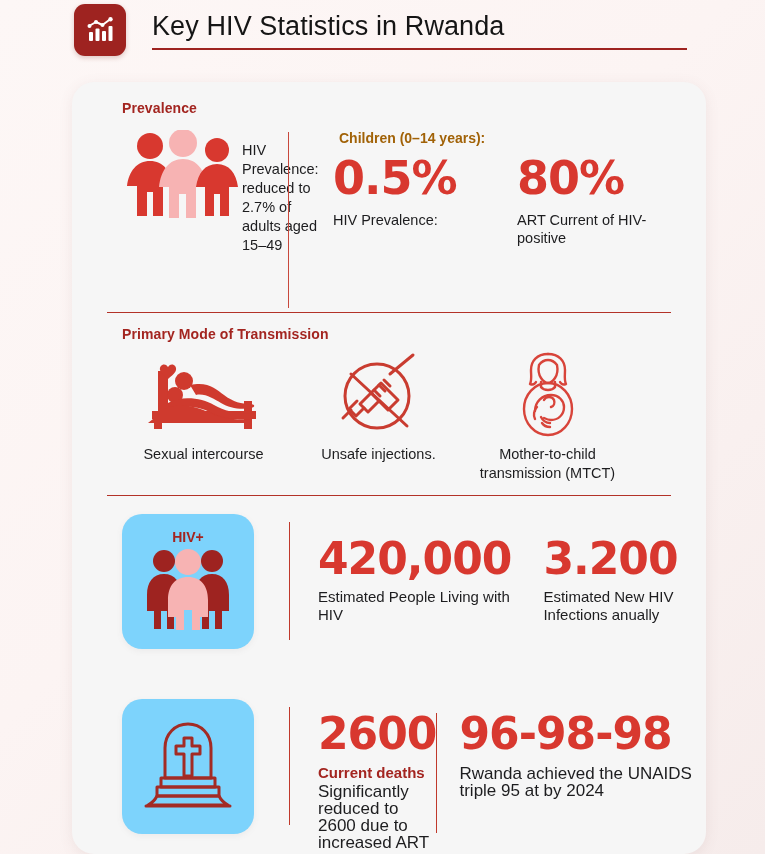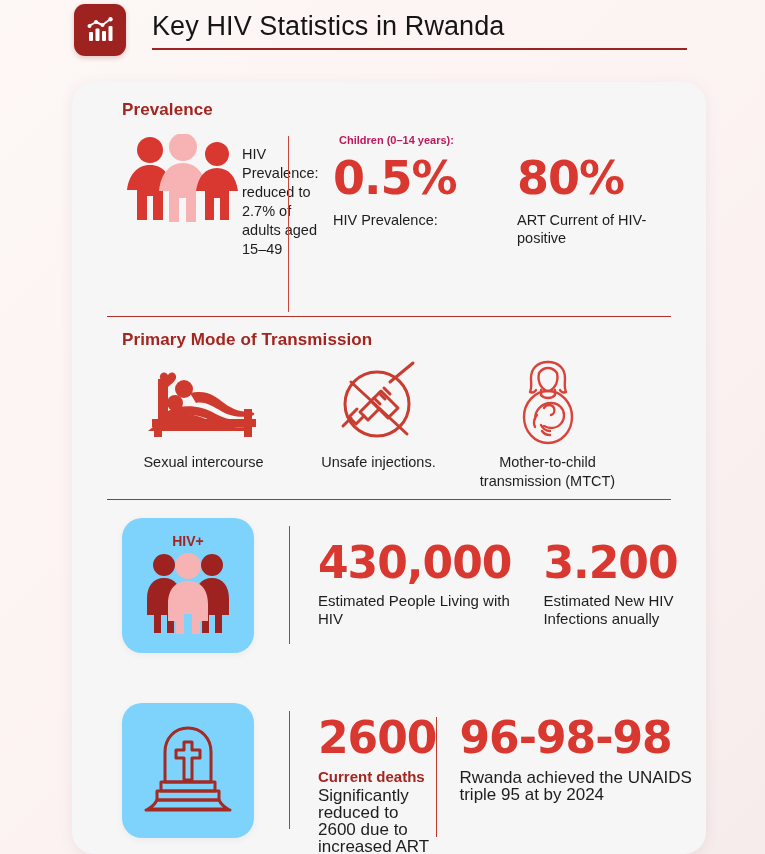--- a/index.html
+++ b/index.html
@@ -61,21 +61,21 @@
     width: 634px; height: 772px;
     background: #f6f6f6;
     border-radius: 22px;
     box-shadow: 0 3px 14px rgba(130,90,85,0.10);
     padding: 18px 0 0 0;
     overflow: hidden;
   }
 
   .section-title {
     color: #a32520;
-    font-size: 17px;
+    font-size: 14px;
     font-weight: 700;
     padding-left: 50px;
     letter-spacing: 0.1px;
   }
 
   .hr {
     height: 1px;
     background: #b33228;
     margin: 0 auto;
     width: 564px;
@@ -110,23 +110,23 @@
     background: #c8483c;
     margin-top: 4px;
     height: 176px;
   }
   .prev-right {
     flex: 1 1 auto;
     padding-left: 44px;
     padding-top: 2px;
   }
   .children-label {
-    font-size: 11px;
-    font-weight: 700;
-    color: #be185d;
+    font-size: 14px;
+    font-weight: 700;
+    color: #a16207;
     margin-bottom: 6px;
     margin-left: 6px;
   }
   .stat-pair {
     display: flex;
     gap: 44px;
   }
   .stat-col { width: 140px; }
   .big-num {
     font-family: "DejaVu Sans", sans-serif;
@@ -379,21 +379,21 @@
             <path d="M46 29 C33 29 26 38 26 52 l0 17 l8 0 l0 13 l8 0 l0 -20 l8 0 l0 20 l8 0 l0 -13 l8 0 l0 -17 C66 38 59 29 46 29 Z" fill="#f7b3b3"></path>
           </g>
         </svg>
       </span>
     </div>
 
     <div class="block-divider"></div>
 
     <div class="block-stats">
       <div class="block-stat">
-        <div class="bnum">430,000</div>
+        <div class="bnum">420,000</div>
         <div class="bsub">Estimated People Living with HIV</div>
       </div>
       <div class="block-stat" style="padding-left:32px;">
         <div class="bnum">3.200</div>
         <div class="bsub">Estimated New HIV Infections anually</div>
       </div>
     </div>
   </div>
 
   <div class="block-row" style="padding-top:50px;">

